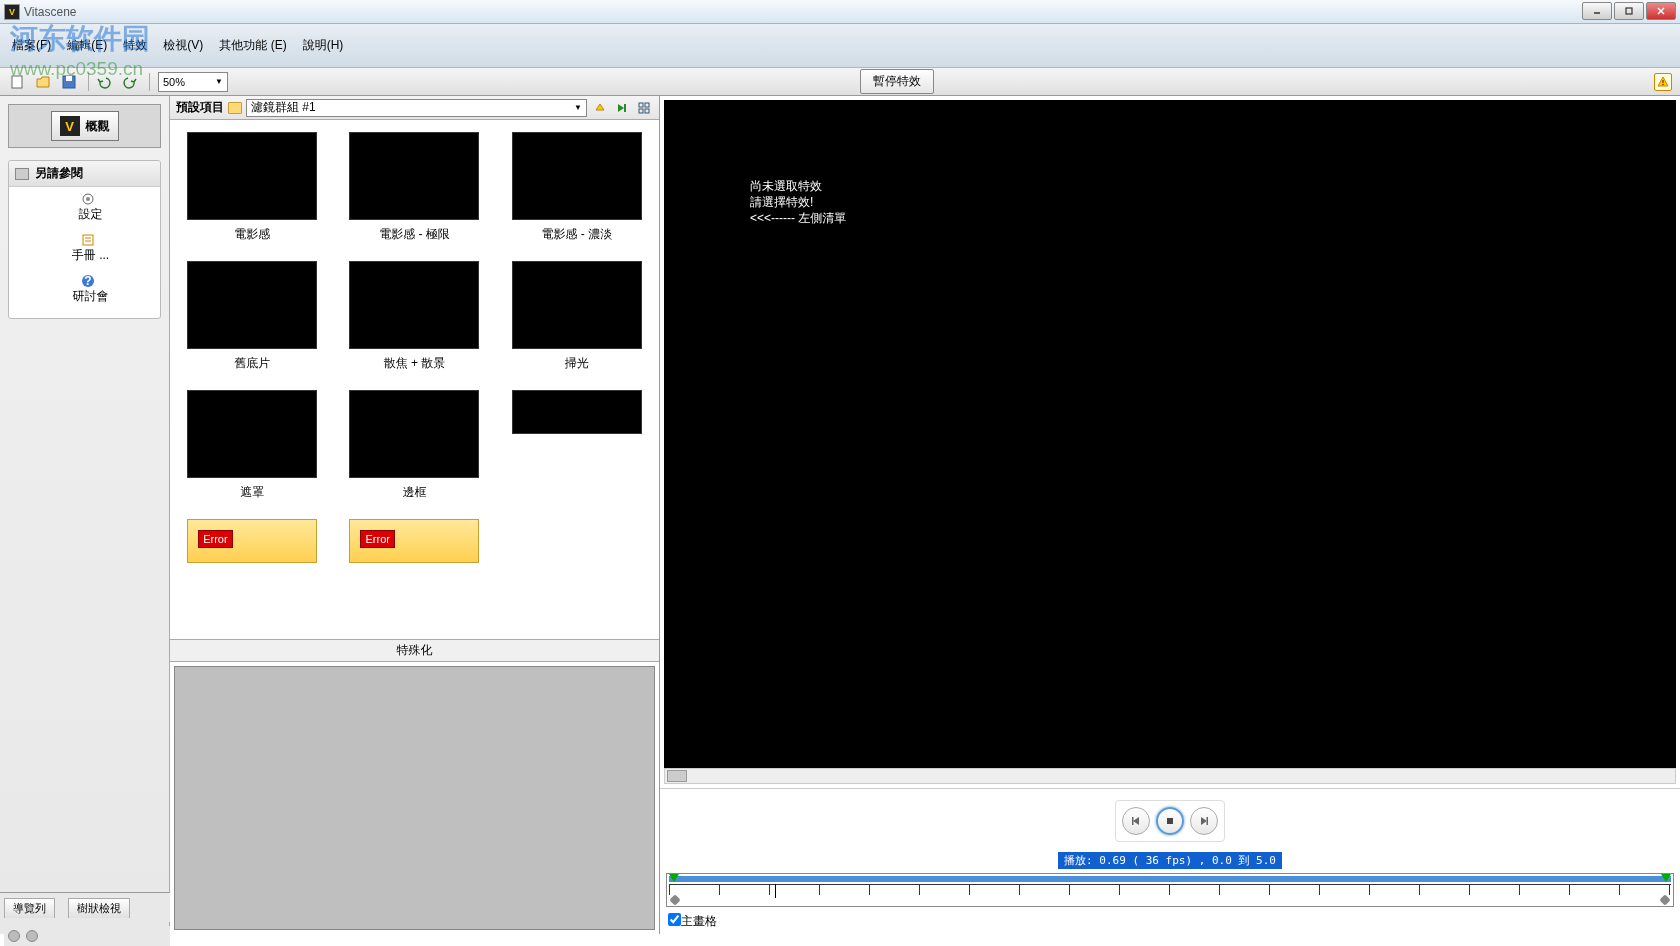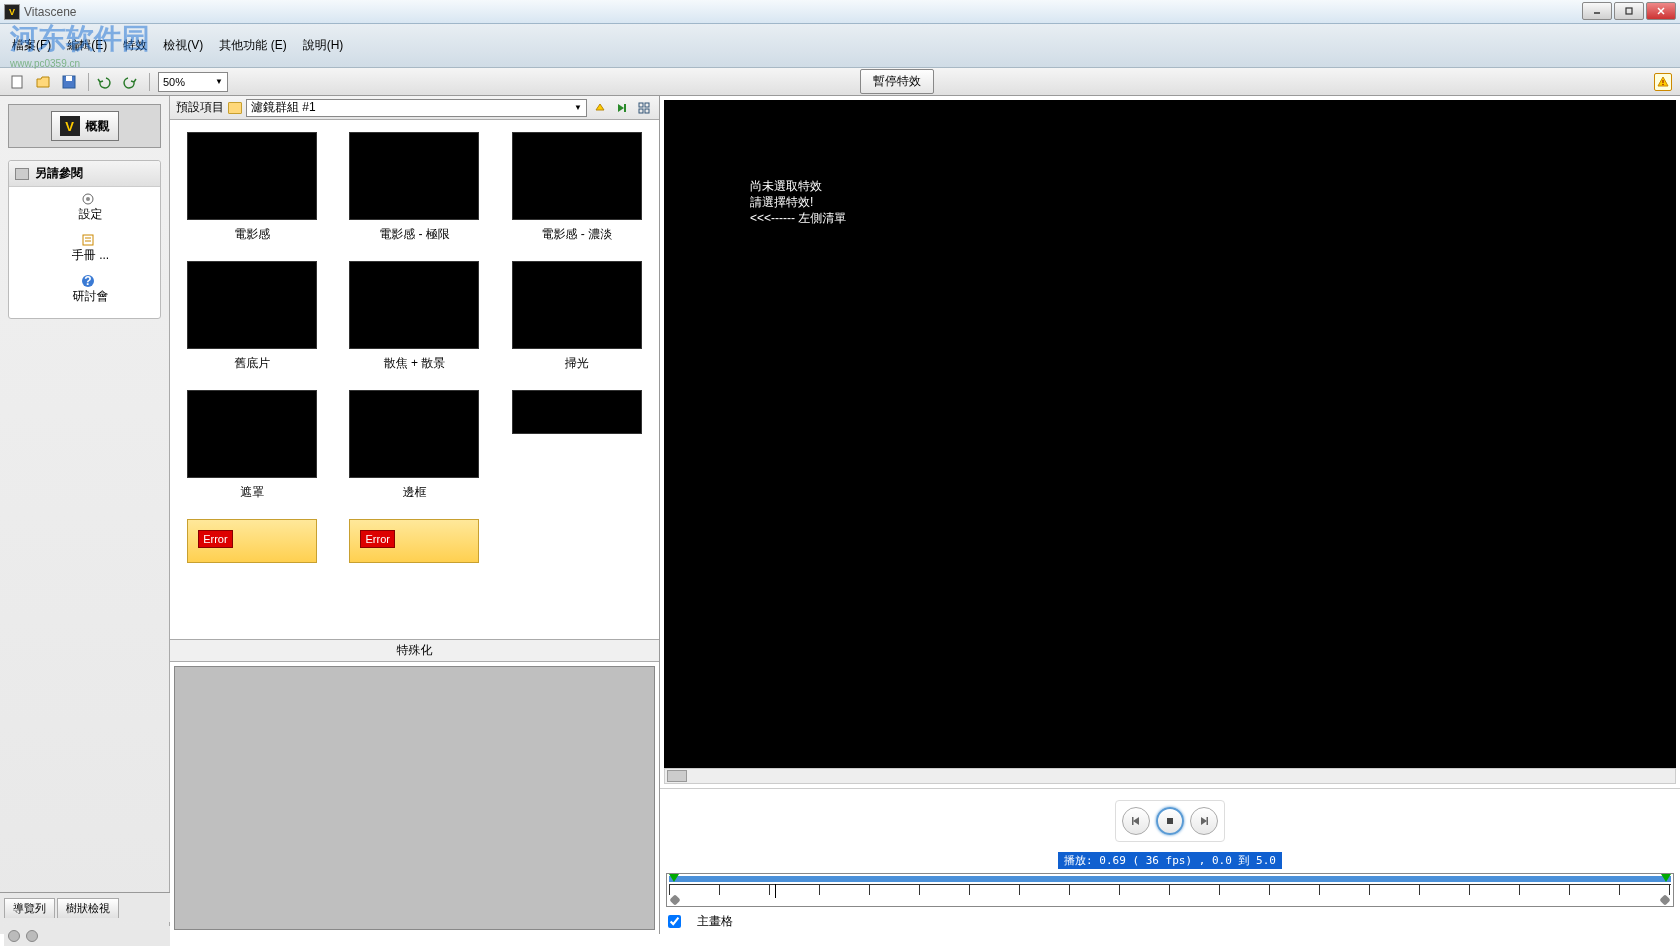--- a/index.html
+++ b/index.html
@@ -39,21 +39,21 @@
   .view-btn .vicon { width:20px; height:20px; background:#222; display:flex; align-items:center; justify-content:center; color:#ffcc00; font-weight:bold; margin-right:6px; font-size:13px;}
   .panel-group { background:#fff; border:1px solid #bbb; border-radius:3px; padding-bottom:8px;}
   .panel-head { background:linear-gradient(to bottom,#f4f4f4,#e0e0e0); border-bottom:1px solid #ccc; padding:4px 6px; font-weight:bold; display:flex; align-items:center; border-radius:3px 3px 0 0;}
   .panel-head .picon { width:14px; height:12px; background:#ccc; border:1px solid #888; margin-right:6px;}
   .panel-item { padding:5px 8px 5px 20px; display:flex; align-items:center; cursor:pointer;flex-direction:column;}
   .panel-item .iicon { width:14px; height:14px; margin-right:6px; display:flex; align-items:center; justify-content:center;}
 
   
   .centercol { width: 490px; display:flex; flex-direction:column; border-right:1px solid #999;}
   .preset-bar { height:24px; background:linear-gradient(to bottom,#f5f5f5,#e5e5e5); border-bottom:1px solid #aaa; display:flex; align-items:center; padding:0 6px; gap:4px;}
-  .preset-bar .label { font-weight:normal; }
+  .preset-bar .label { font-weight:bold; }
   .preset-bar .folder-icon { width:14px; height:12px; background:#ffd87a; border:1px solid #c8a030; border-radius:1px;}
   .preset-bar .combo { flex:1; border:1px solid #888; background:#fff; height:18px; display:flex; align-items:center; padding:0 4px; justify-content:space-between;}
   .preset-bar .combo .arrow { font-size:8px;}
   .preset-bar .tbtn { width:18px; height:18px; display:flex; align-items:center; justify-content:center; cursor:pointer;}
 
   .grid-wrap { flex:1; overflow-y:auto; background:#fff; padding:12px 8px 0 8px; border-bottom:1px solid #aaa;}
   .grid { display:grid; grid-template-columns: repeat(3, 1fr); gap:18px 14px; }
   .cell { display:flex; flex-direction:column; align-items:center; cursor:pointer;}
   .thumb { width:130px; height:88px; background:#000; border:1px solid #333;}
   .thumb.error { background:linear-gradient(to bottom,#ffe89a,#ffd050); border:1px solid #c8a030; position:relative;}
@@ -85,32 +85,32 @@
   .timeline { height:34px; border:1px solid #888; margin:2px 6px; position:relative; background:#fff;}
   .timeline .track { position:absolute; top:2px; left:2px; right:2px; height:6px; background:linear-gradient(to right,#4a90d9,#4a90d9);}
   .timeline .marker-a { position:absolute; left:2px; top:0; width:0; height:0; border-left:5px solid transparent; border-right:5px solid transparent; border-top:8px solid #0a0;}
   .timeline .marker-b { position:absolute; right:2px; top:0; width:0; height:0; border-left:5px solid transparent; border-right:5px solid transparent; border-top:8px solid #0a0;}
   .timeline .ruler { position:absolute; top:10px; left:2px; right:2px; height:10px; border-top:1px solid #333;}
   .timeline .ruler::before { content:""; position:absolute; left:0; right:0; top:0; height:10px; background:repeating-linear-gradient(to right, #333 0, #333 1px, transparent 1px, transparent 50px);}
   .timeline .big-tick { position:absolute; top:10px; left:108px; width:1px; height:14px; background:#000;}
   .timeline .dot { position:absolute; bottom:2px; width:8px; height:8px; background:#888; border-radius:2px; transform:rotate(45deg);}
   .timeline .dot.l { left:4px;} .timeline .dot.r { right:4px;}
 
-  .keyframe-row { display:flex; align-items:center; padding:4px 8px; gap:16px;}
+  .keyframe-row { display:flex; align-items:flex-start; padding:4px 8px; gap:0;}
   .keyframe-row input[type=checkbox]{ width:13px; height:13px;}
 
   
   .bottom-left { height:30px; background:#e8e8e8; border-top:1px solid #999; display:flex; align-items:center; padding:0 4px;}
   .btab { border:1px solid #aaa; background:linear-gradient(to bottom,#fff,#e0e0e0); padding:2px 8px; margin-right:2px; border-bottom:none; cursor:pointer; font-size:11px;}
   .status-dots { display:flex; gap:6px; margin-left:4px; margin-top:4px;}
   .status-dots .dot { width:12px; height:12px; border-radius:50%; background:#bbb; border:1px solid #888;}
 
   .watermark { position:absolute; top:20px; left:10px; pointer-events:none; opacity:0.5;}
   .watermark .wm1 { color:#1a6fd4; font-size:28px; font-weight:bold; }
-  .watermark .wm2 { color:#2a8a2a; font-size:10px; }
+  .watermark .wm2 { color:#2a8a2a; font-size:19px; }
 
   
   .cell.cut .thumb { height:44px; }
 </style>
 </head>
 <body>
 
 <div class="titlebar">
   <div class="app-icon">V</div>
   <div class="title-text">Vitascene</div>
@@ -369,21 +369,21 @@
 
     <div class="keyframe-row">
       <input type="checkbox" checked="" style="">
       <span>主畫格</span>
     </div>
   </div>
 
 </div>
 
 <div style="position:absolute; left:0; bottom:0; width:170px;">
-  <div class="bottom-left" style="height:30px;">
+  <div class="bottom-left" style="height:30px;gap:11px;">
     <div class="btab">導覽列</div>
     <div class="btab">樹狀檢視</div>
   </div>
   <div class="status-dots" style="padding:4px; background:#e8e8e8;">
     <div class="dot"></div>
     <div class="dot"></div>
   </div>
 </div>
 
 <div class="watermark">

